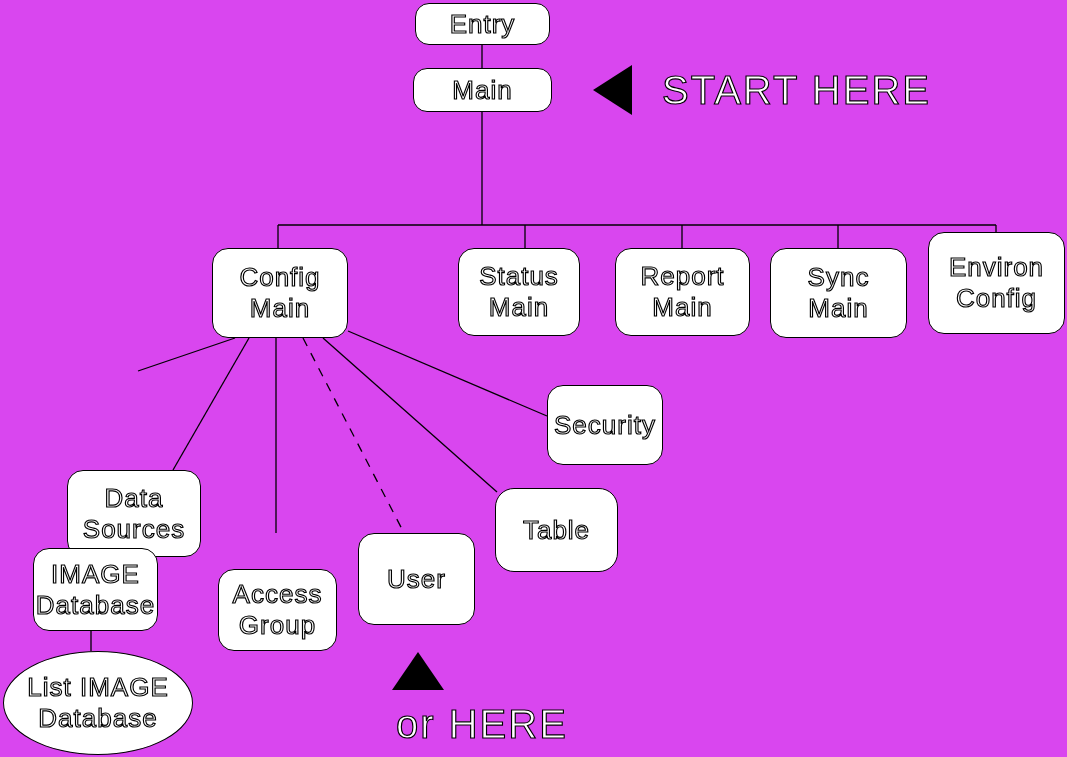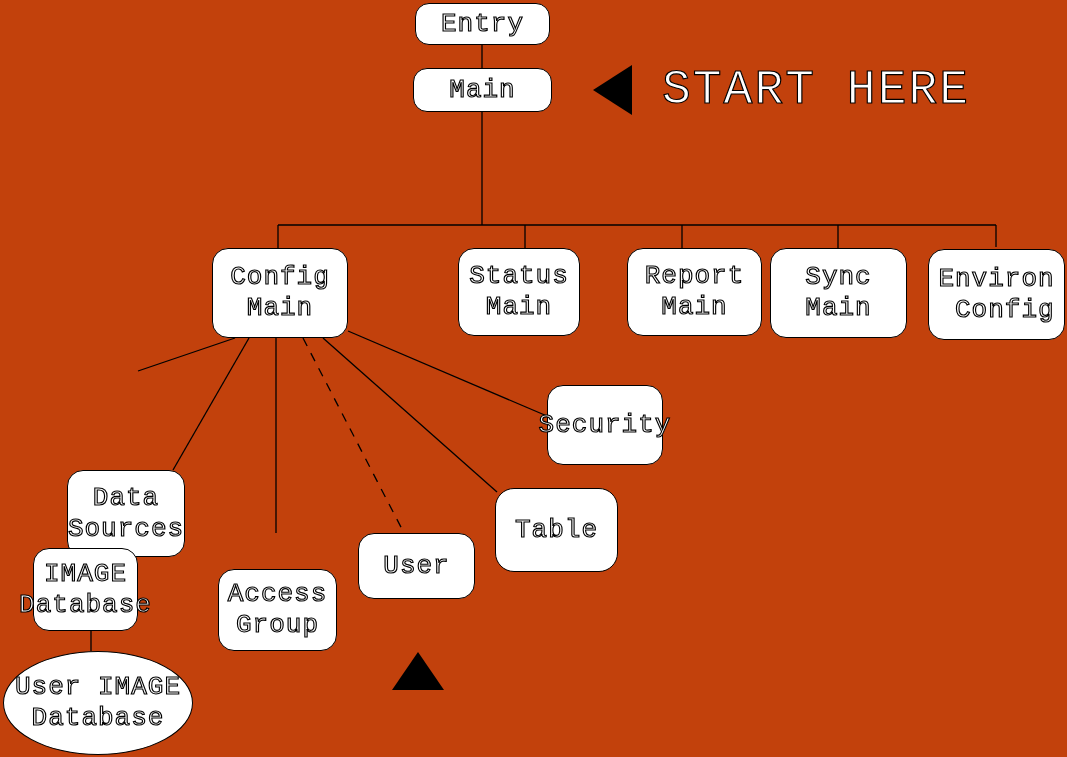--- a/index.html
+++ b/index.html
@@ -1,38 +1,38 @@
 <!DOCTYPE html>
 <html><head>
 <meta charset="utf-8">
 <style>
   html,body{margin:0;padding:0;background:#ffffff;}
   .stage{
-    position:relative;width:1067px;height:757px;background:#c2410c;overflow:hidden;
-    font-family:Liberation Mono, monospace;
+    position:relative;width:1067px;height:757px;background:#d946ef;overflow:hidden;
+    font-family:Liberation Sans, sans-serif;
   }
   .wires{position:absolute;left:0;top:0;width:1067px;height:757px;}
   .wires line{stroke:#000;stroke-width:1.3;}
   .wires line.dashed{stroke-dasharray:9 8;}
   .wires polygon{fill:#000;stroke:none;}
   .node{
     position:absolute;box-sizing:border-box;background:#ffffff;
     border:1.5px solid #000;border-radius:16px;
     display:flex;align-items:center;justify-content:center;text-align:center;
     white-space:pre-line;font-size:26px;line-height:31px;letter-spacing:1px;
   }
   .node.small{border-radius:14px;}
   .node.ellipse{border-radius:50%;border-width:1.3px;}
   .plotter{
     color:#000;
     -webkit-text-fill-color:#ffffff;
     -webkit-text-stroke:1.15px #000;
   }
   .annotation{
-    position:absolute;font-size:48px;line-height:46px;letter-spacing:2px;white-space:nowrap;
+    position:absolute;font-size:40px;line-height:46px;letter-spacing:2px;white-space:nowrap;
   }
 </style>
 </head>
 <body>
 
 <div class="stage">
 
   <svg class="wires" viewBox="0 0 1067 757" xmlns="http://www.w3.org/2000/svg">
     <line x1="482" y1="45" x2="482" y2="68"></line>
     <line x1="482" y1="112" x2="482" y2="225"></line>
@@ -56,44 +56,45 @@
   <div class="node small plotter" style="left:415px;top:3px;width:135px;height:42px;">Entry</div>
 
   <div class="node small plotter" style="left:413px;top:68px;width:139px;height:44px;">Main</div>
 
   <div class="node plotter" style="left:212px;top:248px;width:136px;height:90px;">Config
 Main</div>
 
   <div class="node plotter" style="left:458px;top:248px;width:122px;height:88px;">Status
 Main</div>
 
-  <div class="node plotter" style="left:615px;top:248px;width:135px;height:88px;margin-left:12px;">Report
+  <div class="node plotter" style="left:615px;top:248px;width:135px;height:88px;">Report
 Main</div>
 
   <div class="node plotter" style="left:770px;top:248px;width:137px;height:90px;">Sync
 Main</div>
 
-  <div class="node plotter" style="left:928px;top:249px;width:137px;height:91px;text-align:right;">Environ
+  <div class="node plotter" style="left:928px;top:232px;width:137px;height:102px;">Environ
 Config</div>
 
 
-  <div class="node plotter" style="left:67px;top:470px;width:118px;height:87px;">Data
+  <div class="node plotter" style="left:67px;top:470px;width:134px;height:87px;">Data
 Sources</div>
 
-  <div class="node plotter" style="left:33px;top:548px;width:105px;height:83px;">IMAGE
+  <div class="node plotter" style="left:33px;top:548px;width:125px;height:83px;">IMAGE
 Database</div>
 
   <div class="node plotter" style="left:218px;top:533px;width:119px;height:82px;margin-top:36px;">Access
 Group</div>
 
-  <div class="node plotter" style="left:358px;top:533px;width:117px;height:66px;">User</div>
+  <div class="node plotter" style="left:358px;top:533px;width:117px;height:92px;">User</div>
 
   <div class="node plotter" style="left:495px;top:488px;width:123px;height:84px;border-radius:19px;">Table</div>
 
   <div class="node plotter" style="left:547px;top:385px;width:116px;height:80px;text-align:right;">Security</div>
 
-  <div class="node ellipse plotter" style="left:3px;top:651px;width:190px;height:104px;">User IMAGE
+  <div class="node ellipse plotter" style="left:3px;top:651px;width:190px;height:104px;">List IMAGE
 Database</div>
 
   <div class="annotation plotter" style="left:662px;top:67px;">START HERE</div>
 
+  <div class="annotation plotter" style="left:396px;top:701px;">or HERE</div>
 
 </div>
 
 </body></html>

